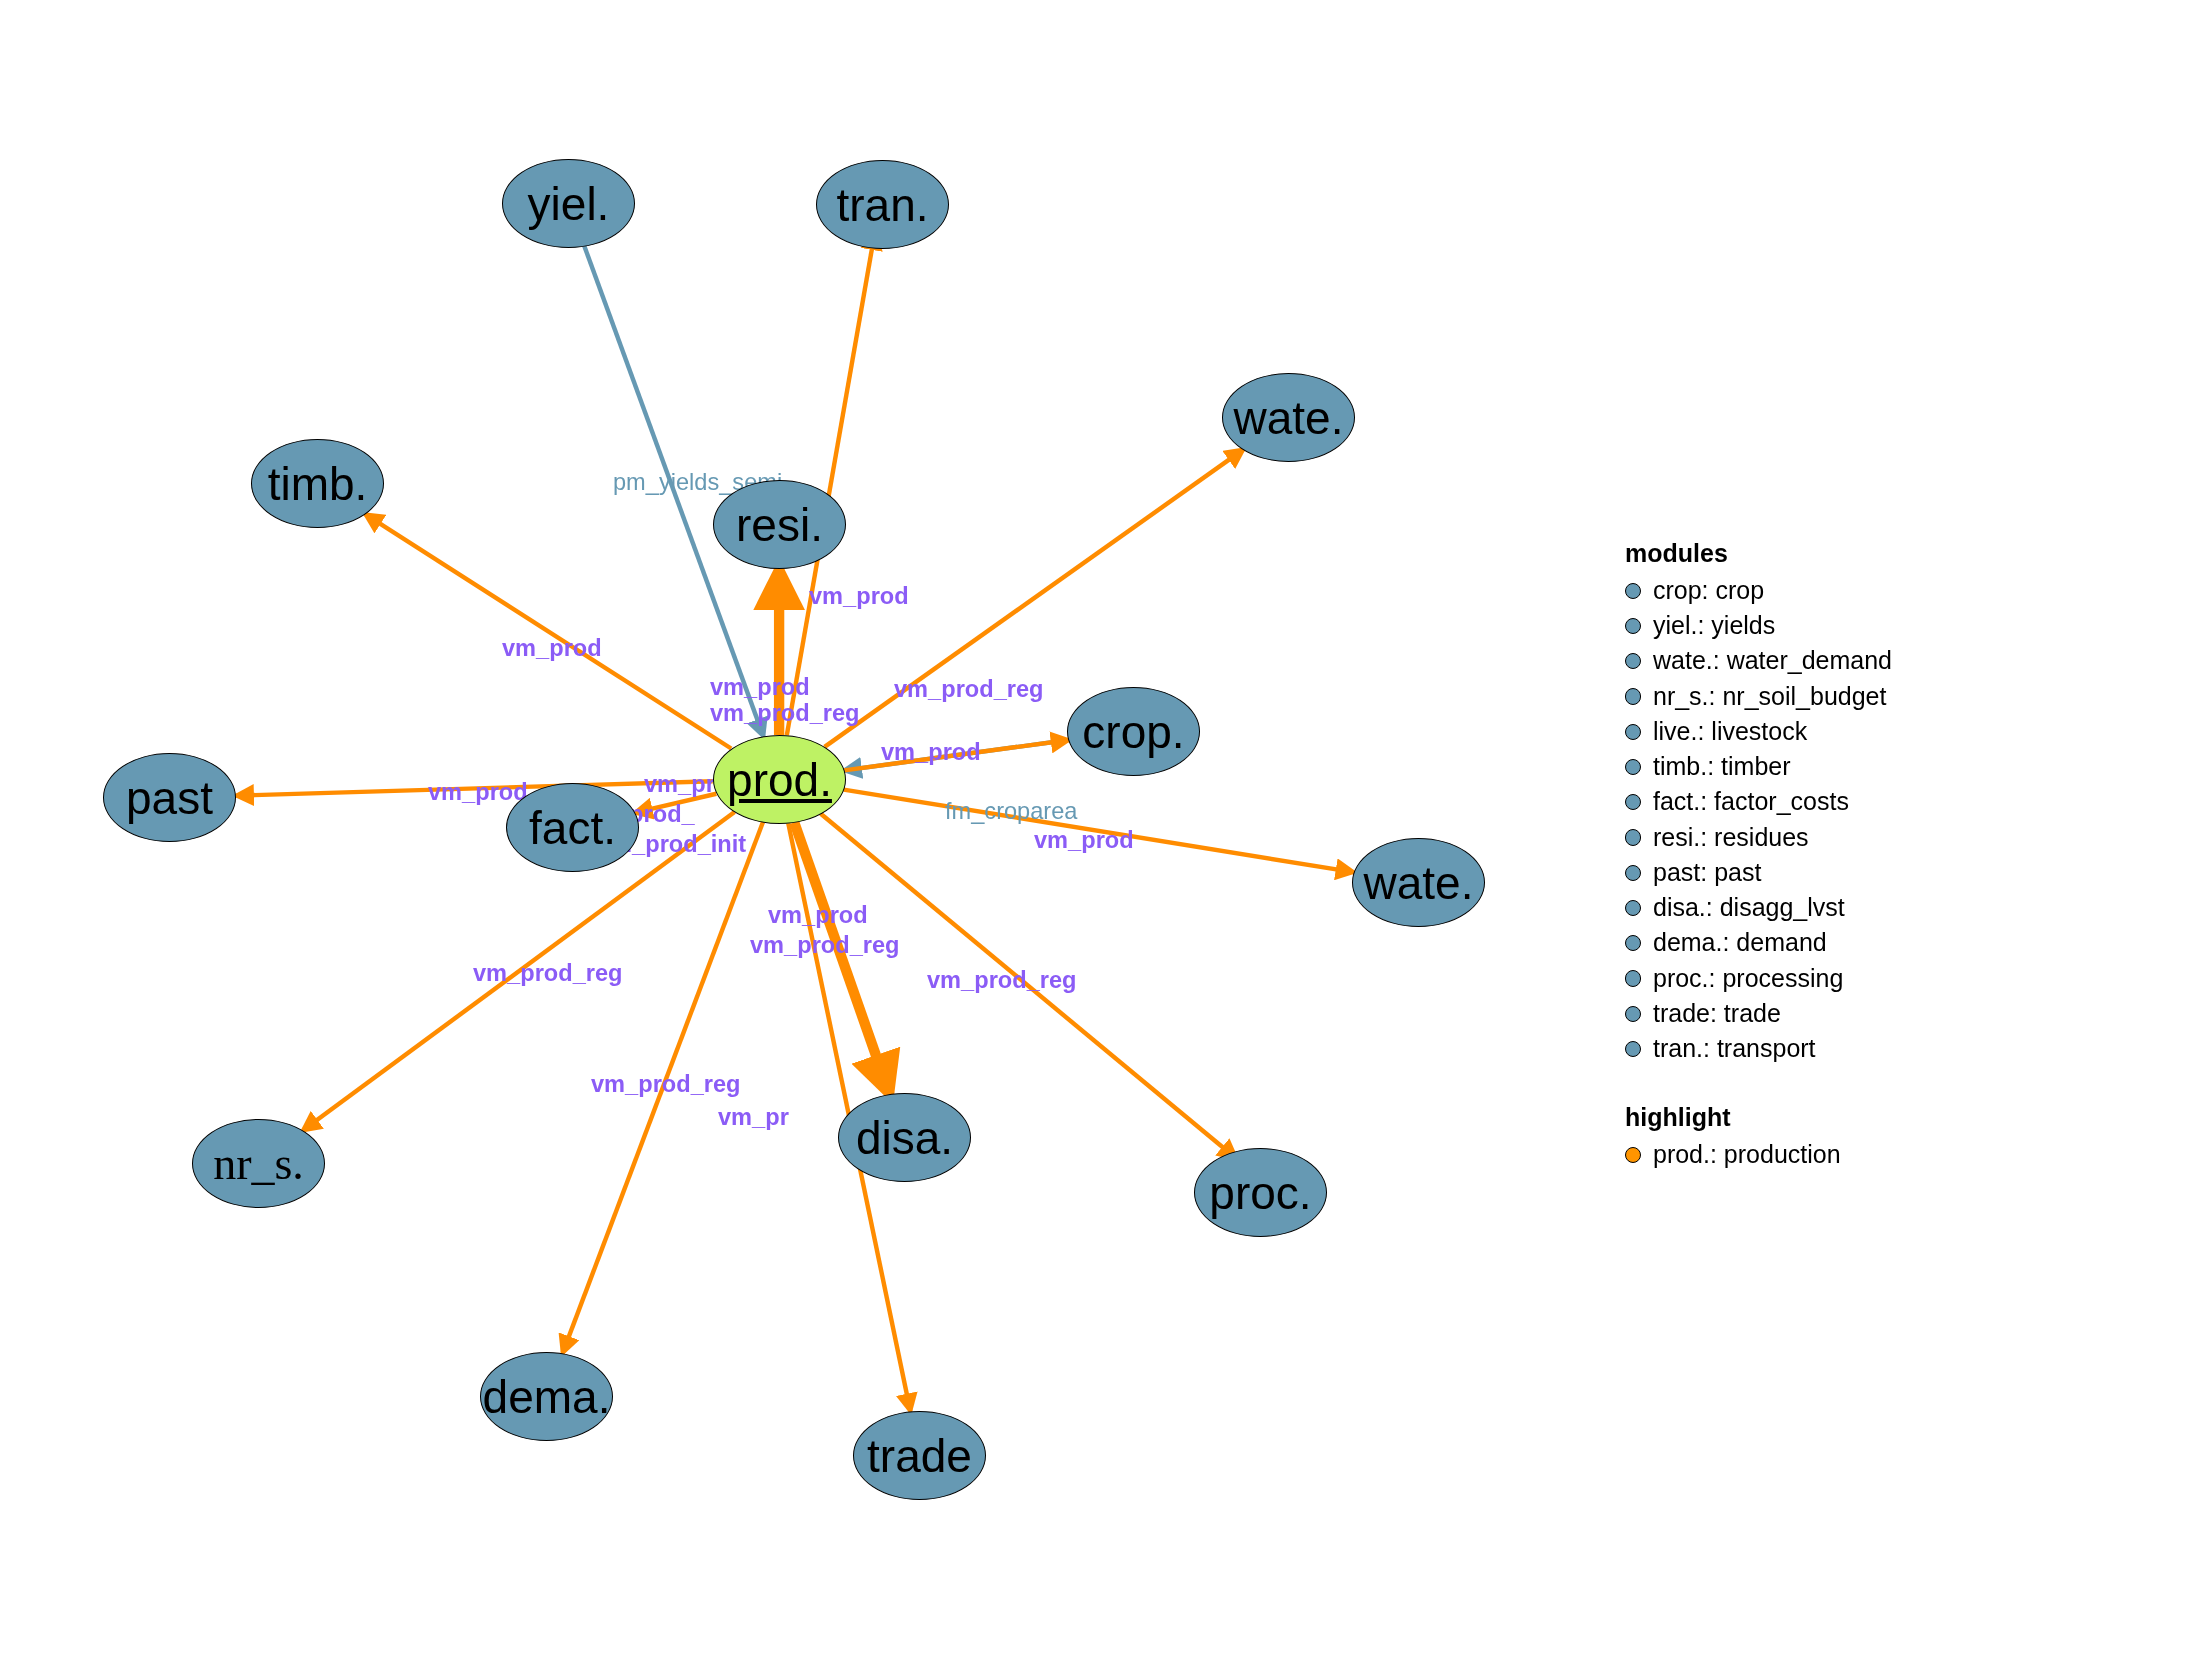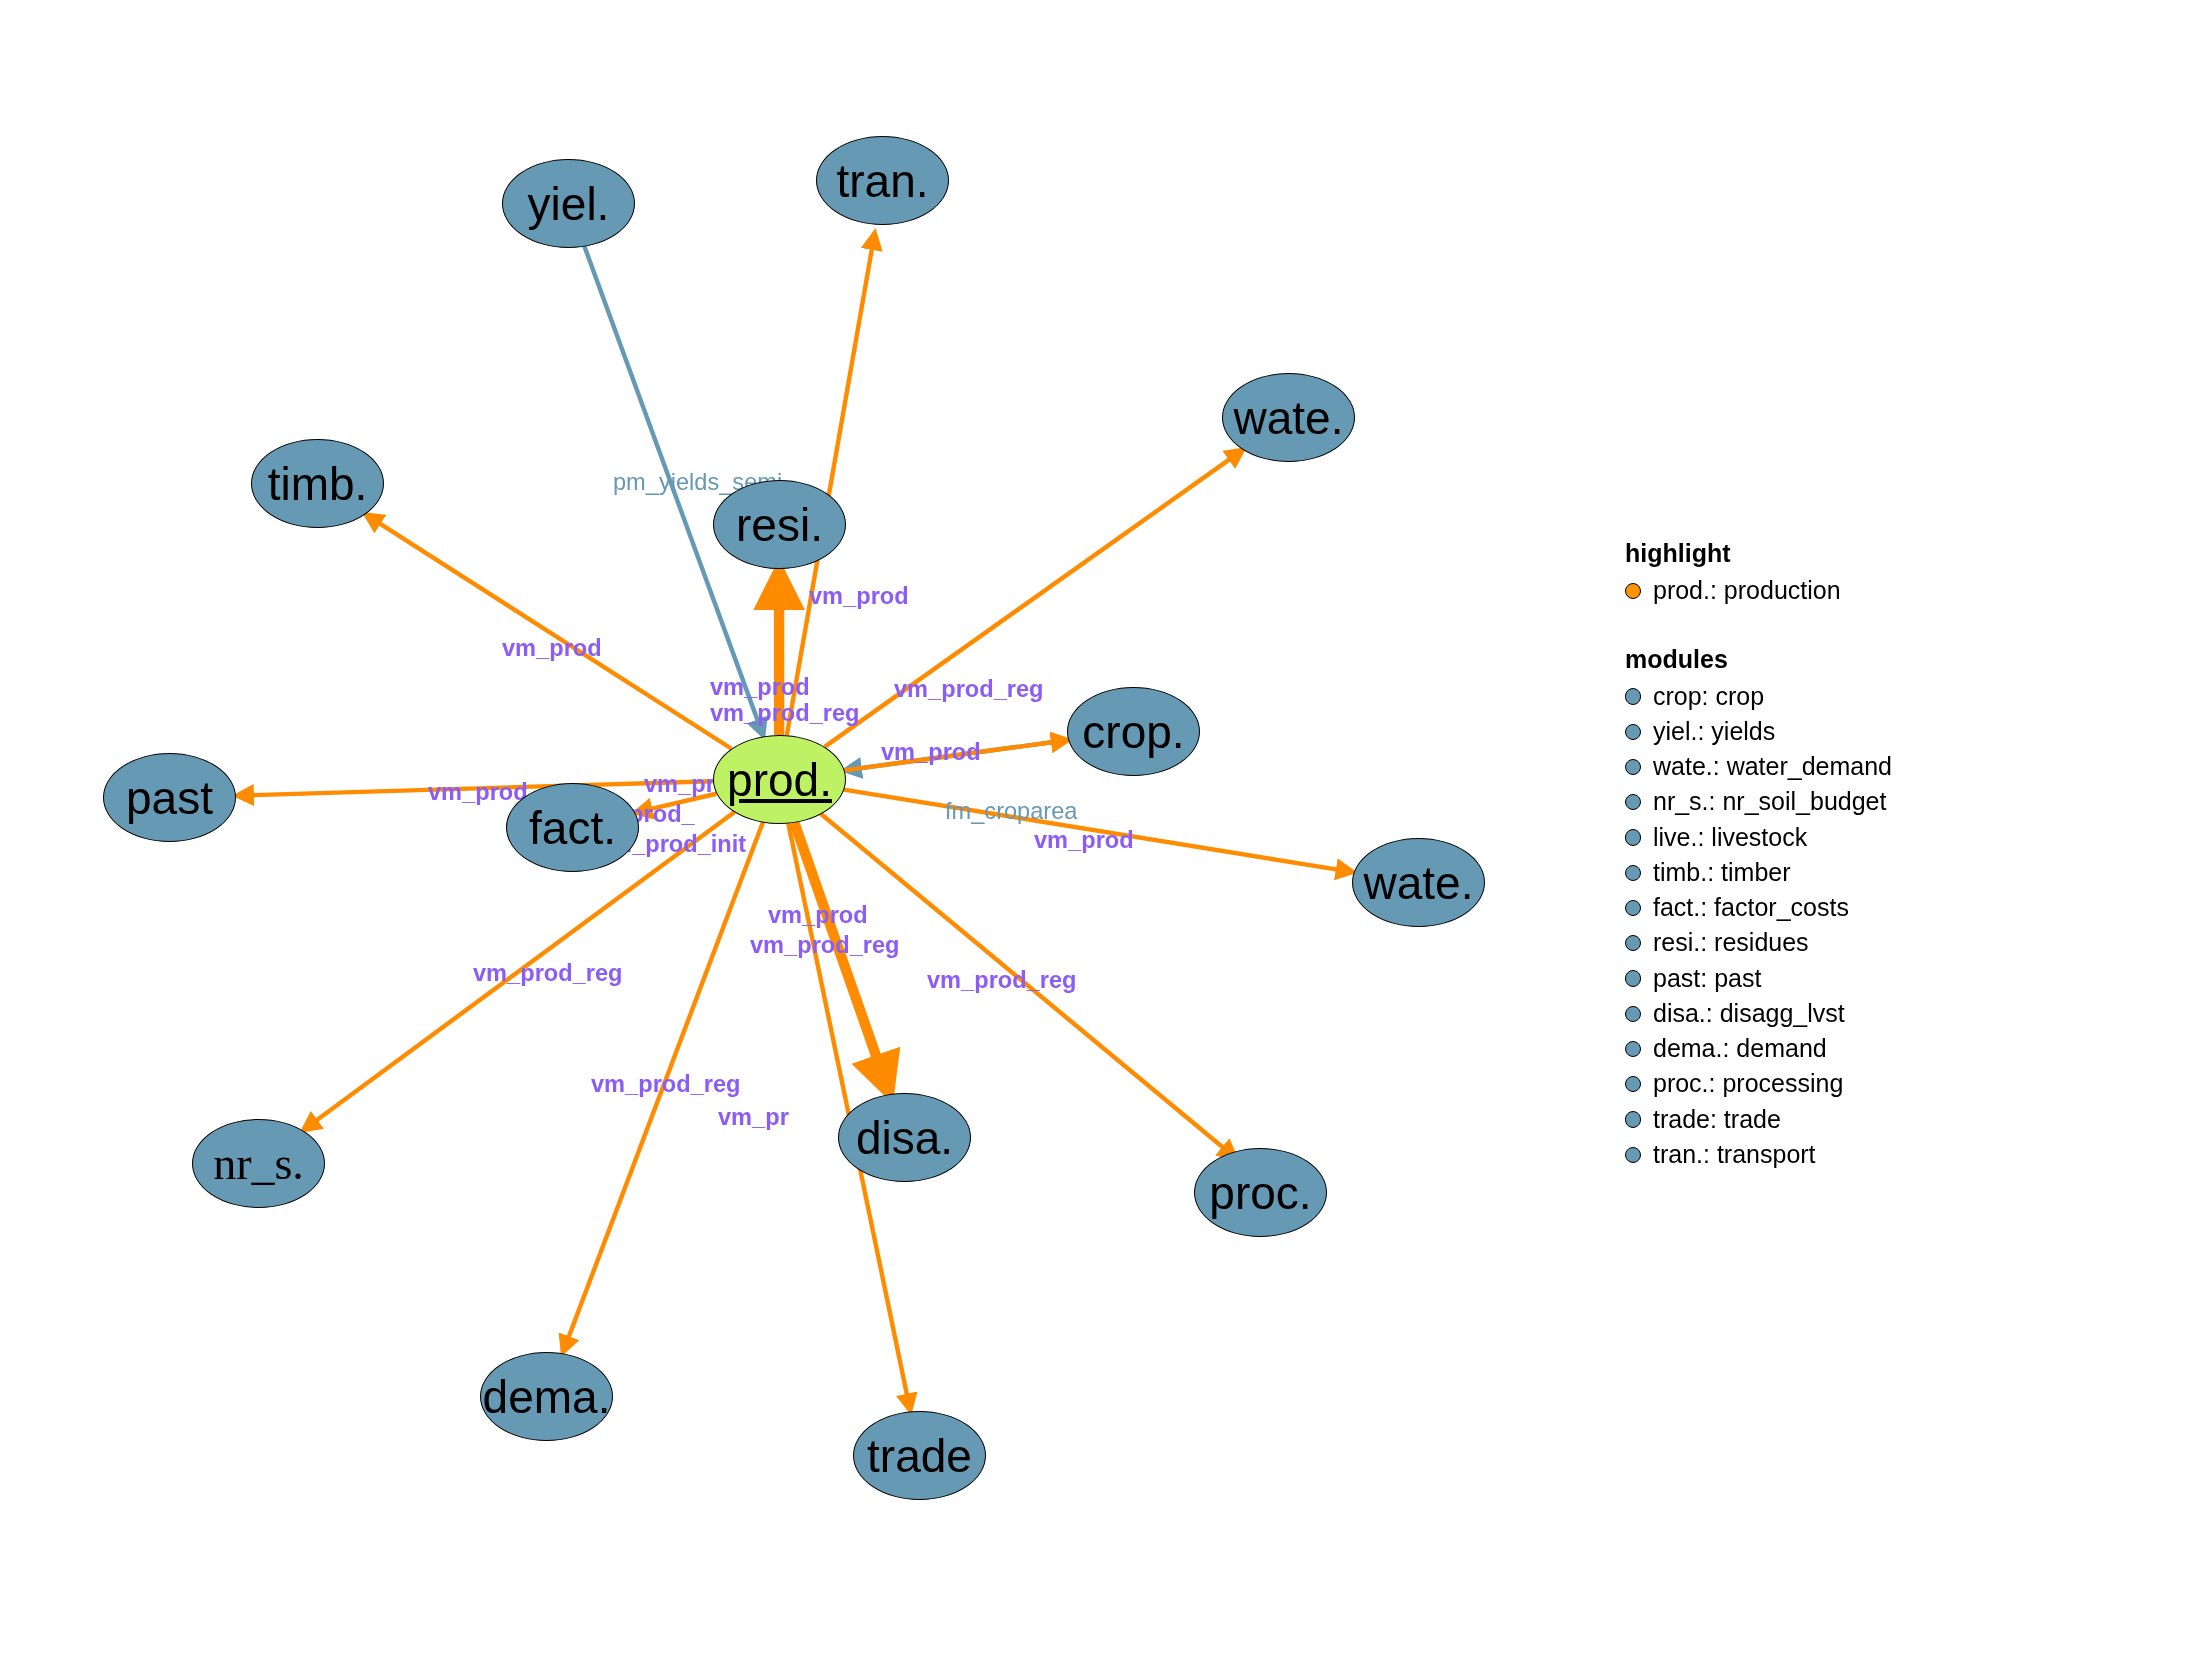--- a/index.html
+++ b/index.html
@@ -103,21 +103,21 @@
         <line x1="1075.4792258125883" y1="1113.4260265829726" x2="1204.5207741874117" y2="1481.5739734170274" stroke="#ff8c00" stroke-width="14" marker-end="url(#arrow-orange)"></line>
         <line x1="1033.0488397094664" y1="1113.1879963257002" x2="761.9511602905336" y2="1831.8120036742998" stroke="#ff8c00" stroke-width="6" marker-end="url(#arrow-orange)"></line>
         <line x1="1067.3413240087548" y1="1114.433218252687" x2="1232.6586759912452" y2="1910.566781747313" stroke="#ff8c00" stroke-width="6" marker-end="url(#arrow-orange)"></line>
         <line x1="1111.3751997484444" y1="1101.7705360875982" x2="1673.6248002515556" y2="1568.2294639124018" stroke="#ff8c00" stroke-width="6" marker-end="url(#arrow-orange)"></line>
         <line x1="970.0055312228145" y1="1074.7308588232752" x2="859.9944687771855" y2="1100.2691411767248" stroke="#ff8c00" stroke-width="6" marker-end="url(#arrow-orange)"></line>
       </g>
   </svg>
   <div id="nodes-layer">
       <div class="node node-orange node-big" style="left: 713px; top: 735px;">prod.</div>
       <div class="node node-blue node-normal" style="left: 502px; top: 159px;">yiel.</div>
-      <div class="node node-blue node-normal" style="left: 816px; top: 136px;">tran.</div>
+      <div class="node node-blue node-normal" style="left: 816px; top: 160px;">tran.</div>
       <div class="node node-blue node-normal" style="left: 713px; top: 480px;">resi.</div>
       <div class="node node-blue node-normal" style="left: 1222px; top: 373px;">wate.</div>
       <div class="node node-blue node-normal" style="left: 251px; top: 439px; text-align: right;">timb.</div>
       <div class="node node-blue node-normal" style="left: 1067px; top: 687px;">crop.</div>
       <div class="node node-blue node-normal" style="left: 103px; top: 753px;">past</div>
       <div class="node node-blue node-normal" style="left: 506px; top: 783px;">fact.</div>
       <div class="node node-blue node-normal" style="left: 1352px; top: 838px;">wate.</div>
       <div class="node node-blue node-normal" style="left: 192px; top: 1119px; font-family: Liberation Serif, serif;">nr_s.</div>
       <div class="node node-blue node-normal" style="left: 838px; top: 1093px;">disa.</div>
       <div class="node node-blue node-normal" style="left: 1194px; top: 1148px;">proc.</div>
@@ -142,83 +142,83 @@
       <div class="edge-label label-orange" style="left: 710px; top: 674px;">vm_prod</div>
       <div class="edge-label label-orange" style="left: 710px; top: 700px;">vm_prod_reg</div>
       <div class="edge-label label-orange" style="left: 644px; top: 771px;">vm_pro</div>
       <div class="edge-label label-orange" style="left: 616px; top: 801px;">_prod_</div>
       <div class="edge-label label-orange" style="left: 750px; top: 932px;">vm_prod_reg</div>
     </div>
 </div>
 
 <div class="legend">
   <div class="legend-section">
-    <div class="legend-title">highlight</div>
-    <div id="legend-highlight-items">
-        <div class="legend-item">
-          <span class="legend-dot dot-orange"></span>
-          <span>prod.: production</span>
+    <div class="legend-title">modules</div>
+    <div id="legend-modules-items">
+        <div class="legend-item">
+          <span class="legend-dot dot-blue"></span>
+          <span>crop: crop</span>
+        </div>
+        <div class="legend-item">
+          <span class="legend-dot dot-blue"></span>
+          <span>yiel.: yields</span>
+        </div>
+        <div class="legend-item">
+          <span class="legend-dot dot-blue"></span>
+          <span>wate.: water_demand</span>
+        </div>
+        <div class="legend-item">
+          <span class="legend-dot dot-blue"></span>
+          <span>nr_s.: nr_soil_budget</span>
+        </div>
+        <div class="legend-item">
+          <span class="legend-dot dot-blue"></span>
+          <span>live.: livestock</span>
+        </div>
+        <div class="legend-item">
+          <span class="legend-dot dot-blue"></span>
+          <span>timb.: timber</span>
+        </div>
+        <div class="legend-item">
+          <span class="legend-dot dot-blue"></span>
+          <span>fact.: factor_costs</span>
+        </div>
+        <div class="legend-item">
+          <span class="legend-dot dot-blue"></span>
+          <span>resi.: residues</span>
+        </div>
+        <div class="legend-item">
+          <span class="legend-dot dot-blue"></span>
+          <span>past: past</span>
+        </div>
+        <div class="legend-item">
+          <span class="legend-dot dot-blue"></span>
+          <span>disa.: disagg_lvst</span>
+        </div>
+        <div class="legend-item">
+          <span class="legend-dot dot-blue"></span>
+          <span>dema.: demand</span>
+        </div>
+        <div class="legend-item">
+          <span class="legend-dot dot-blue"></span>
+          <span>proc.: processing</span>
+        </div>
+        <div class="legend-item">
+          <span class="legend-dot dot-blue"></span>
+          <span>trade: trade</span>
+        </div>
+        <div class="legend-item">
+          <span class="legend-dot dot-blue"></span>
+          <span>tran.: transport</span>
         </div>
       </div>
   </div>
   <div class="legend-section">
-    <div class="legend-title">modules</div>
-    <div id="legend-modules-items">
-        <div class="legend-item">
-          <span class="legend-dot dot-blue"></span>
-          <span>crop: crop</span>
-        </div>
-        <div class="legend-item">
-          <span class="legend-dot dot-blue"></span>
-          <span>yiel.: yields</span>
-        </div>
-        <div class="legend-item">
-          <span class="legend-dot dot-blue"></span>
-          <span>wate.: water_demand</span>
-        </div>
-        <div class="legend-item">
-          <span class="legend-dot dot-blue"></span>
-          <span>nr_s.: nr_soil_budget</span>
-        </div>
-        <div class="legend-item">
-          <span class="legend-dot dot-blue"></span>
-          <span>live.: livestock</span>
-        </div>
-        <div class="legend-item">
-          <span class="legend-dot dot-blue"></span>
-          <span>timb.: timber</span>
-        </div>
-        <div class="legend-item">
-          <span class="legend-dot dot-blue"></span>
-          <span>fact.: factor_costs</span>
-        </div>
-        <div class="legend-item">
-          <span class="legend-dot dot-blue"></span>
-          <span>resi.: residues</span>
-        </div>
-        <div class="legend-item">
-          <span class="legend-dot dot-blue"></span>
-          <span>past: past</span>
-        </div>
-        <div class="legend-item">
-          <span class="legend-dot dot-blue"></span>
-          <span>disa.: disagg_lvst</span>
-        </div>
-        <div class="legend-item">
-          <span class="legend-dot dot-blue"></span>
-          <span>dema.: demand</span>
-        </div>
-        <div class="legend-item">
-          <span class="legend-dot dot-blue"></span>
-          <span>proc.: processing</span>
-        </div>
-        <div class="legend-item">
-          <span class="legend-dot dot-blue"></span>
-          <span>trade: trade</span>
-        </div>
-        <div class="legend-item">
-          <span class="legend-dot dot-blue"></span>
-          <span>tran.: transport</span>
+    <div class="legend-title">highlight</div>
+    <div id="legend-highlight-items">
+        <div class="legend-item">
+          <span class="legend-dot dot-orange"></span>
+          <span>prod.: production</span>
         </div>
       </div>
   </div>
 </div>
 
 
 </body></html>

